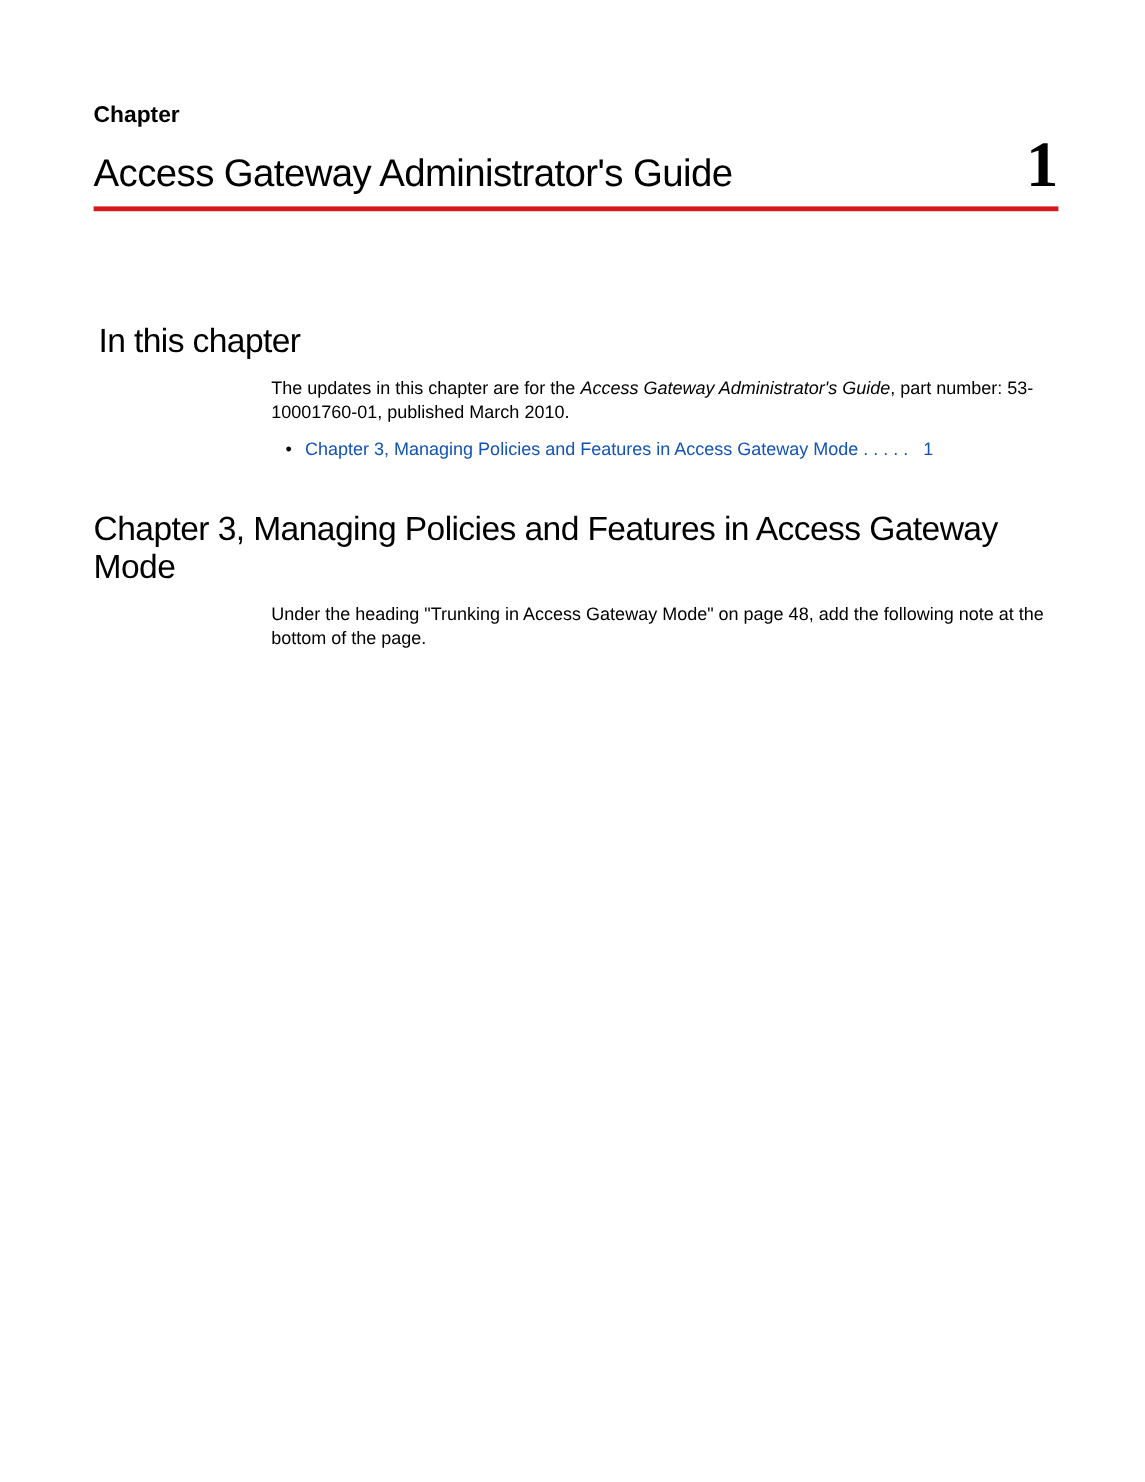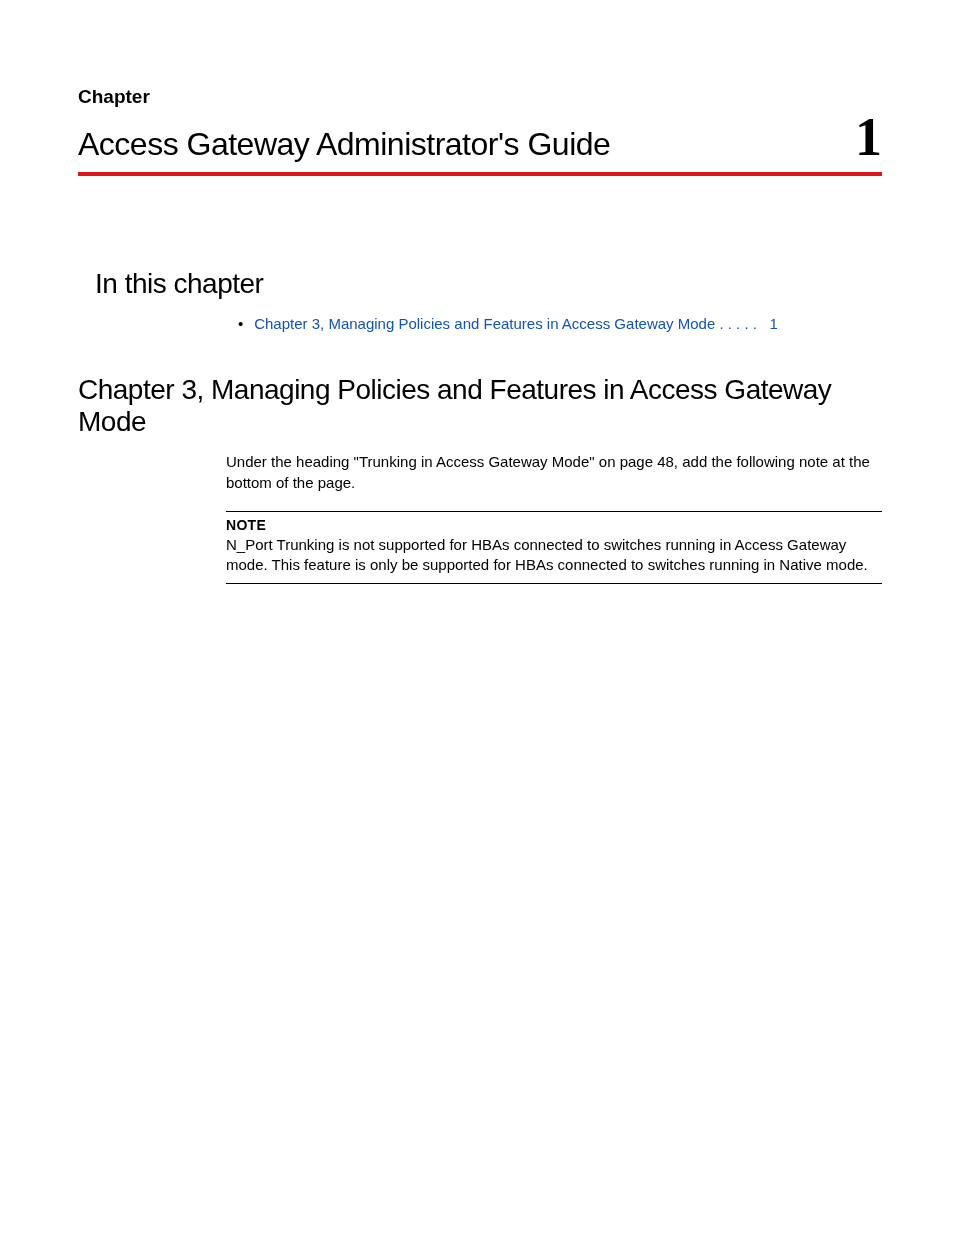--- a/index.html
+++ b/index.html
@@ -42,21 +42,21 @@
     font-size: 54px;
     font-weight: bold;
     font-family: Georgia, "Times New Roman", serif;
     line-height: 1;
   }
   .section-heading {
     font-size: 28px;
     font-weight: 400;
     font-family: "Helvetica Neue Light", "Helvetica Neue", Arial, sans-serif;
     letter-spacing: -0.5px;
-    margin: 92px 0 14px 17px;
+    margin: 92px 0 14px 4px;
   }
   .sub-section-heading {
     font-size: 28px;
     font-weight: 400;
     font-family: "Helvetica Neue Light", "Helvetica Neue", Arial, sans-serif;
     letter-spacing: -0.5px;
     margin: 40px 0 14px 0;
   }
   .body-block {
     margin-left: 148px;
@@ -108,33 +108,32 @@
   <div class="chapter-label">Chapter</div>
 
   <div class="title-row">
     <div class="doc-title">Access Gateway Administrator's Guide</div>
     <div class="chapter-number">1</div>
   </div>
 
   <h2 class="section-heading">In this chapter</h2>
 
   <div class="body-block">
+    <p style="margin:0 0 8px 0;">
+      <span>The updates in this chapter are for the </span><span class="intro-italic">Access Gateway Administrator's Guide</span><span>, part number: 53-10001760-01, published March 2010.</span>
+    </p>
     <ul class="toc-list">
       <li>
         <a href="#" class="toc-link">
           <span>Chapter 3, Managing Policies and Features in Access Gateway Mode . . . . .</span>&nbsp;&nbsp;&nbsp;<span>1</span>
         </a>
       </li>
     </ul>
   </div>
 
   <h2 class="sub-section-heading">Chapter 3, Managing Policies and Features in Access Gateway Mode</h2>
 
   <div class="body-block">
     <p style="margin:0;">Under the heading "Trunking in Access Gateway Mode" on page 48, add the following note at the bottom of the page.</p>
 
-    <div class="note-box">
-      <div class="note-label">NOTE</div>
-      <div class="note-text">N_Port Trunking is not supported for HBAs connected to switches running in Access Gateway mode. This feature is only be supported for HBAs connected to switches running in Native mode.</div>
-    </div>
   </div>
 
 </div>
 
 </body></html>

